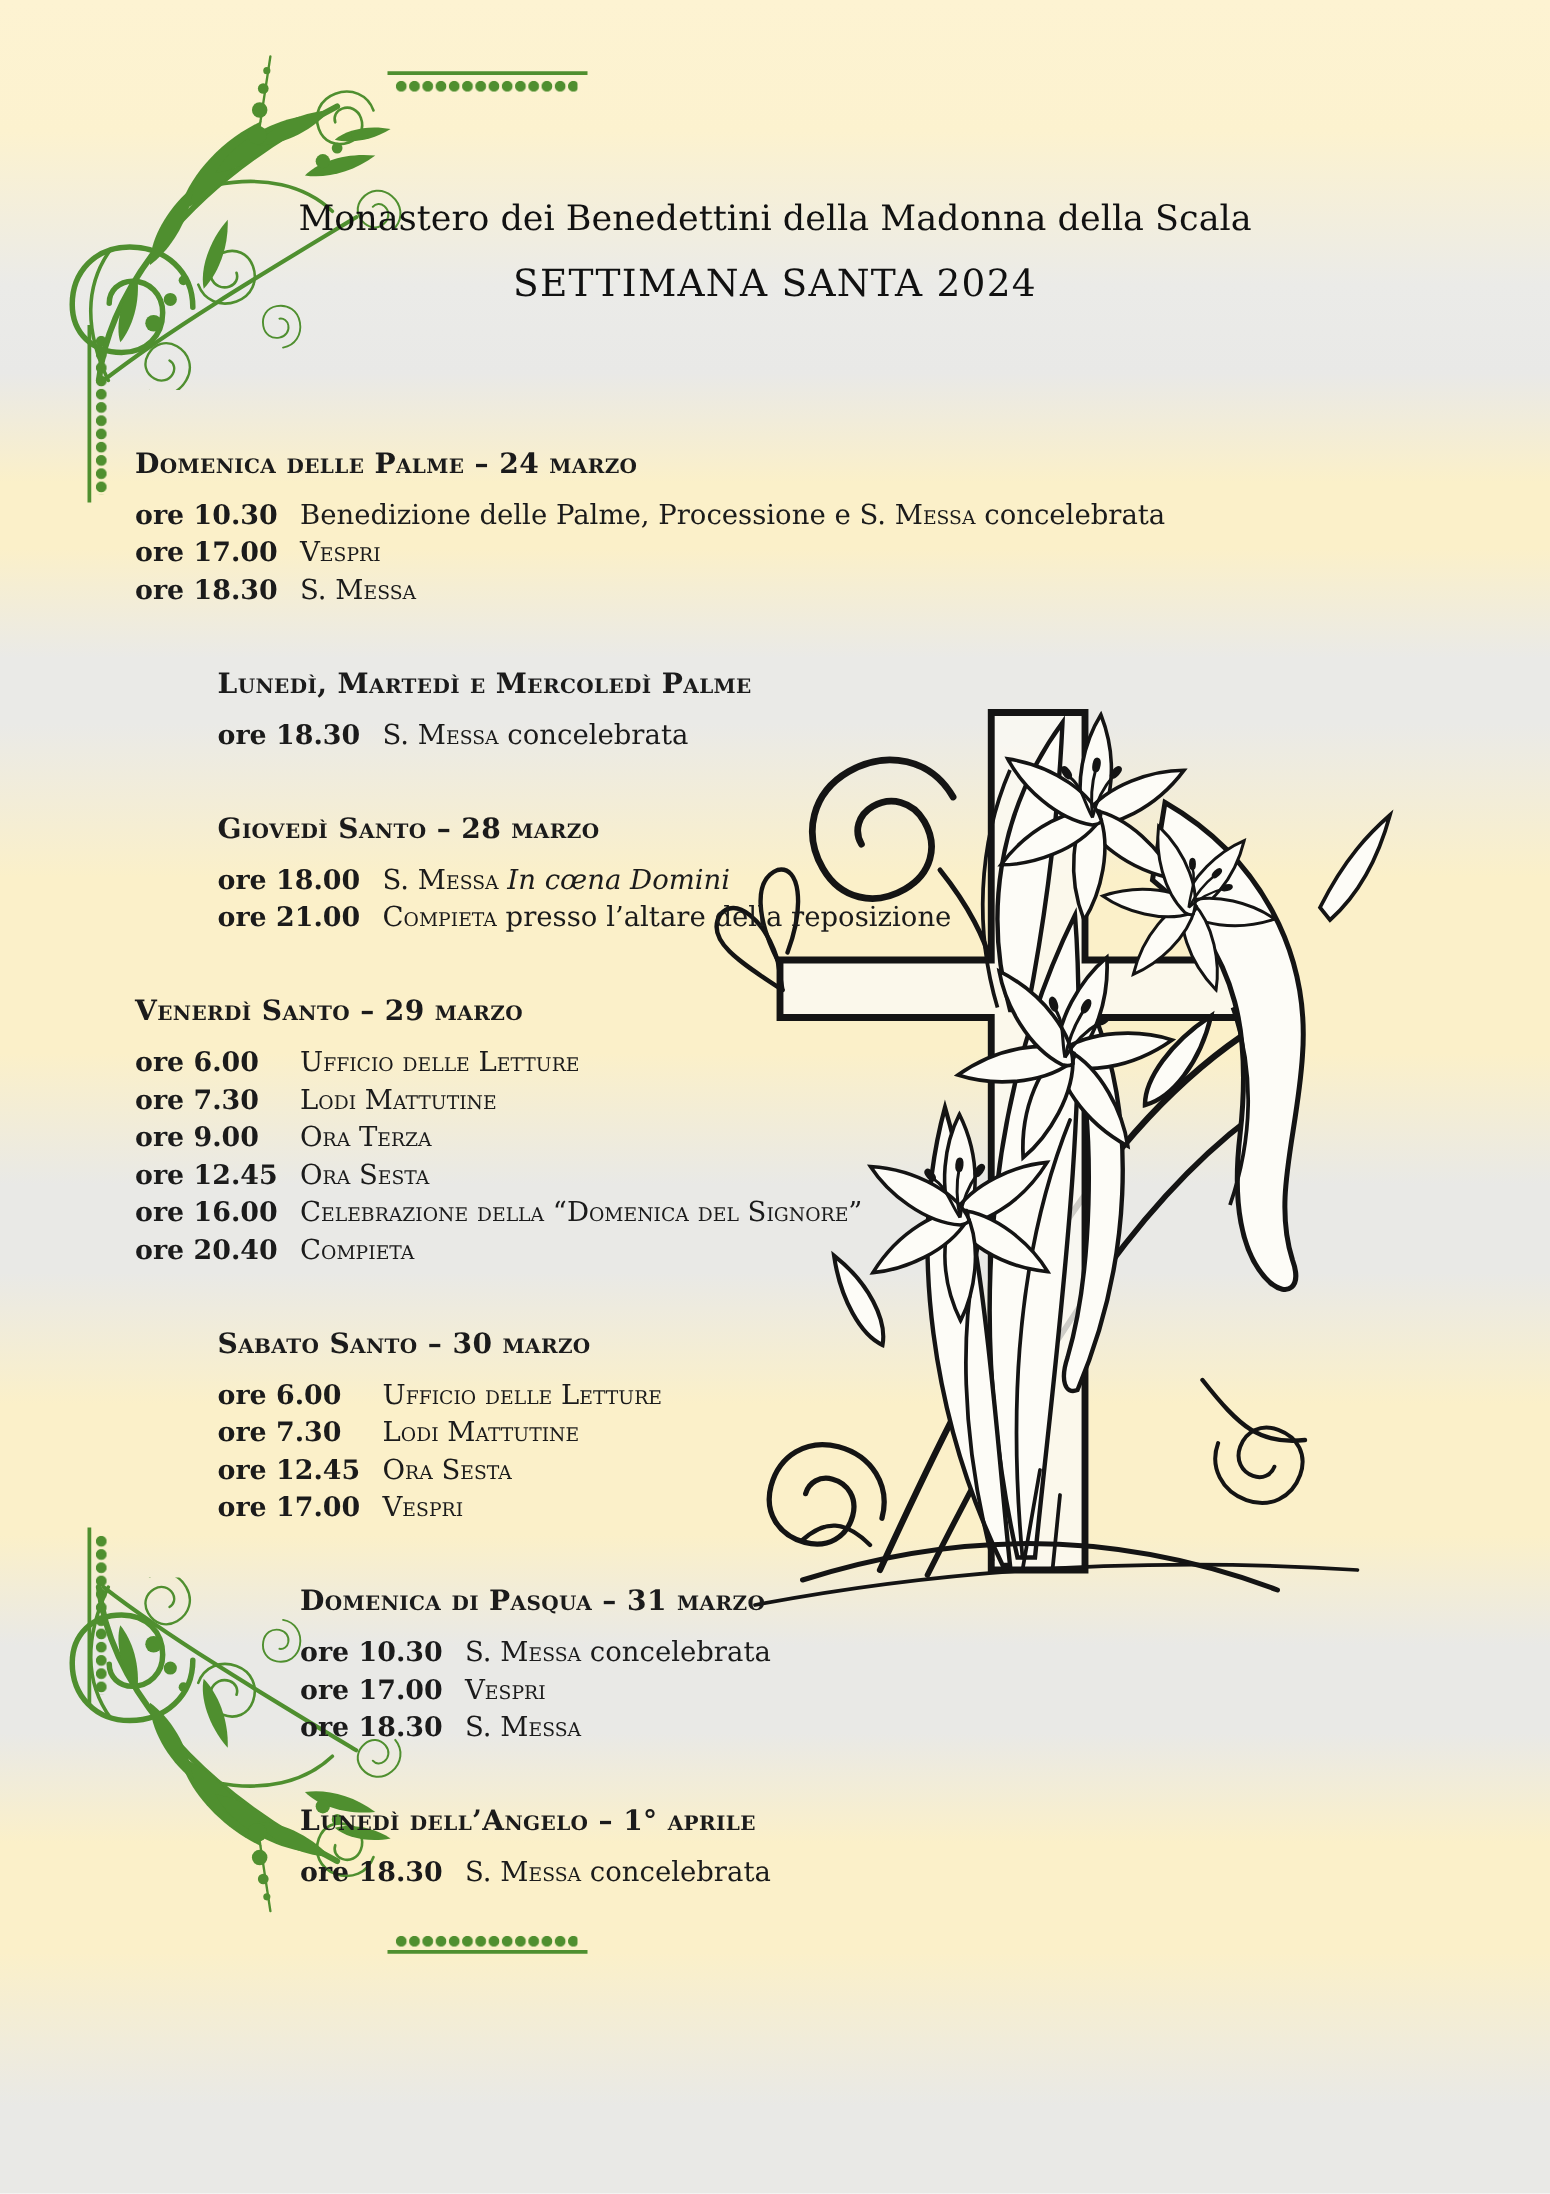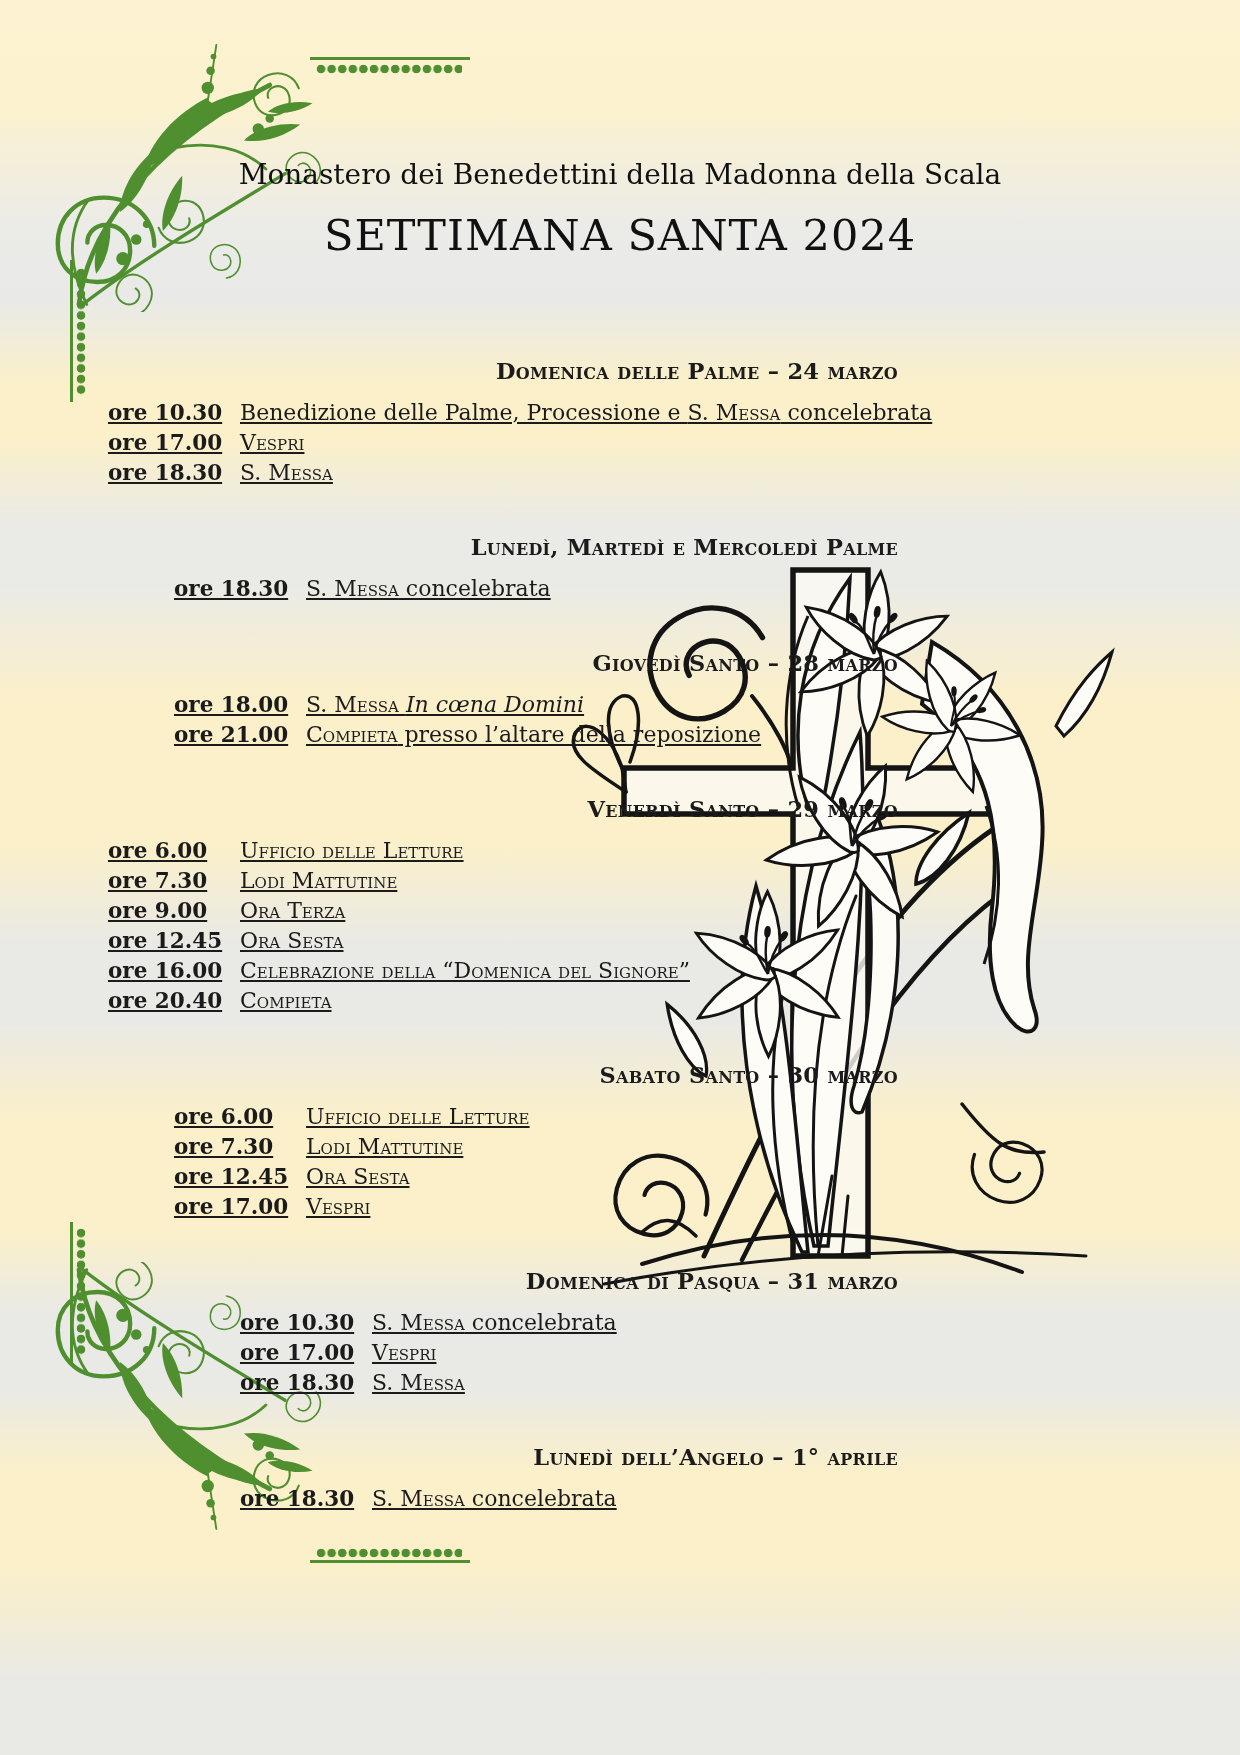--- a/index.html
+++ b/index.html
@@ -26,33 +26,33 @@
       #e9e9e6 75%, #e9e9e6 79%,
       #fbf0c9 84%, #fbf0c9 89%,
       #e9e9e6 96%, #e9e9e6 100%);
   }
   .subtitle{
     position:absolute; top:158px; left:0; width:100%;
     text-align:center; font-size:28px; color:#111; z-index:2;
   }
   .title{
     position:absolute; top:210px; left:0; width:100%;
-    text-align:center; font-size:43px; letter-spacing:1px; color:#111; z-index:2;
+    text-align:center; font-size:30px; letter-spacing:1px; color:#111; z-index:2;
   }
   .schedule{
     position:absolute; left:108px; top:356px; width:790px; z-index:3;
   }
   .sched-section{margin:0 0 44px 0;}
   .sched-section.indent-1{margin-left:66px;}
   .sched-section.indent-2{margin-left:132px;}
   .sec-heading{
     font-size:22.5px; font-weight:bold; font-variant-caps:small-caps;
-    line-height:30px; margin:0 0 12px 0; letter-spacing:.3px;text-align:right;
-  }
-  .event-row{display:flex; line-height:30px; font-size:22px;text-decoration:underline;}
+    line-height:30px; margin:0 0 12px 0; letter-spacing:.3px;
+  }
+  .event-row{display:flex; line-height:30px; font-size:22px;}
   .event-time{flex:0 0 132px; font-weight:bold; font-size:21.5px;}
   .event-desc{white-space:nowrap;}
   .sc{font-variant-caps:small-caps;margin-top:44px;}
   .it{font-style:italic;}
 
   
   .dots-h{position:absolute;height:10px;z-index:1;
     background-image:radial-gradient(circle at 5px 5px,var(--green) 4px,transparent 4.6px);
     background-size:10.6px 10px;background-repeat:repeat-x;}
   .dots-v{position:absolute;width:10px;z-index:1;

